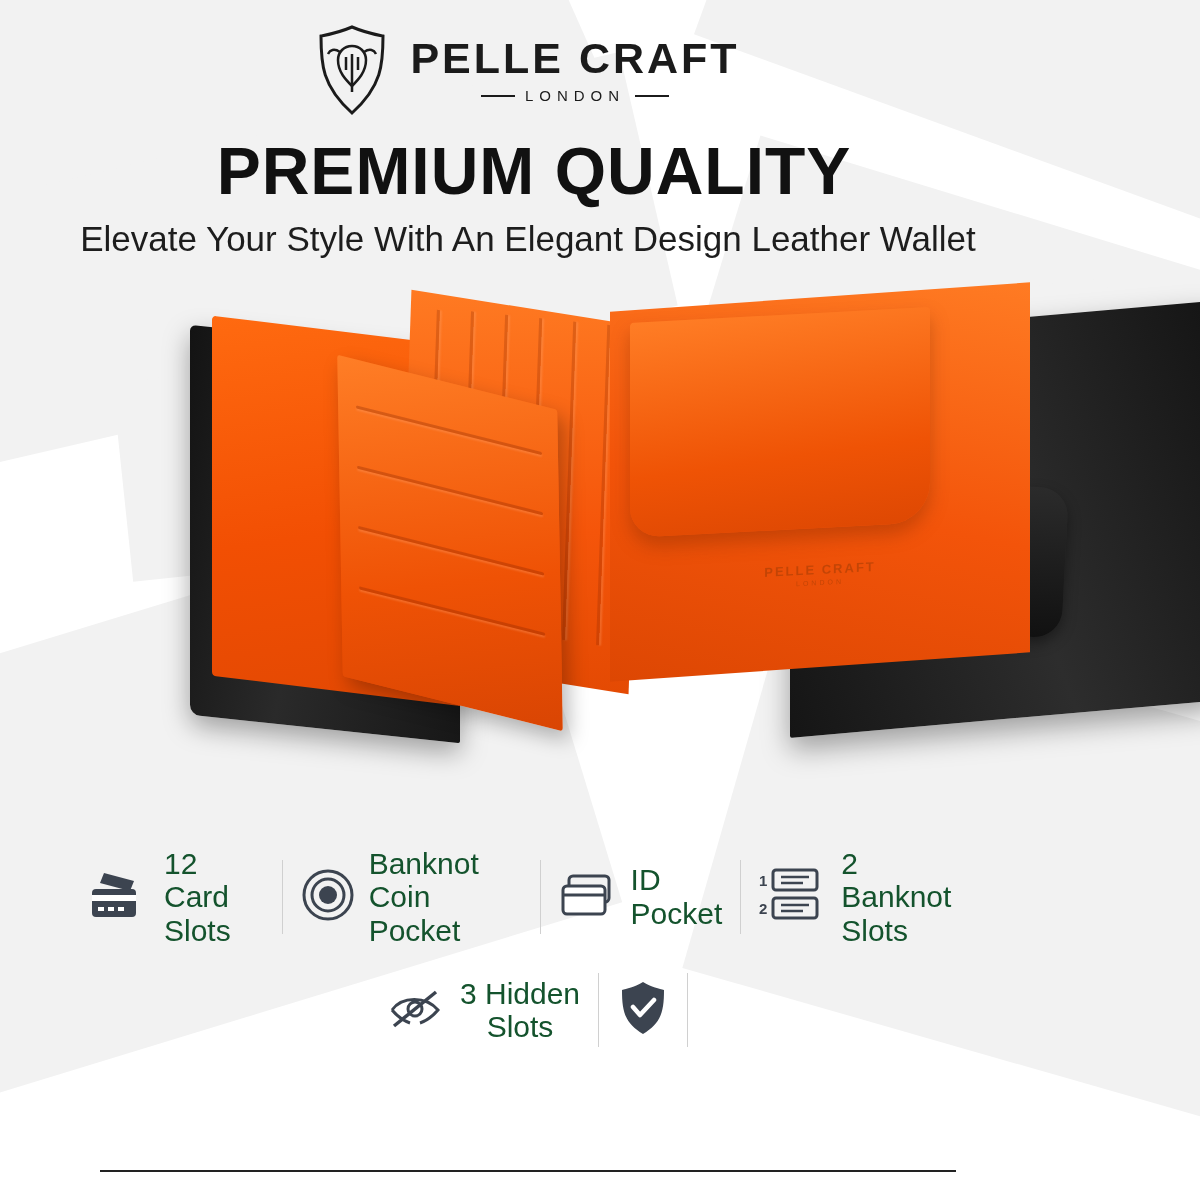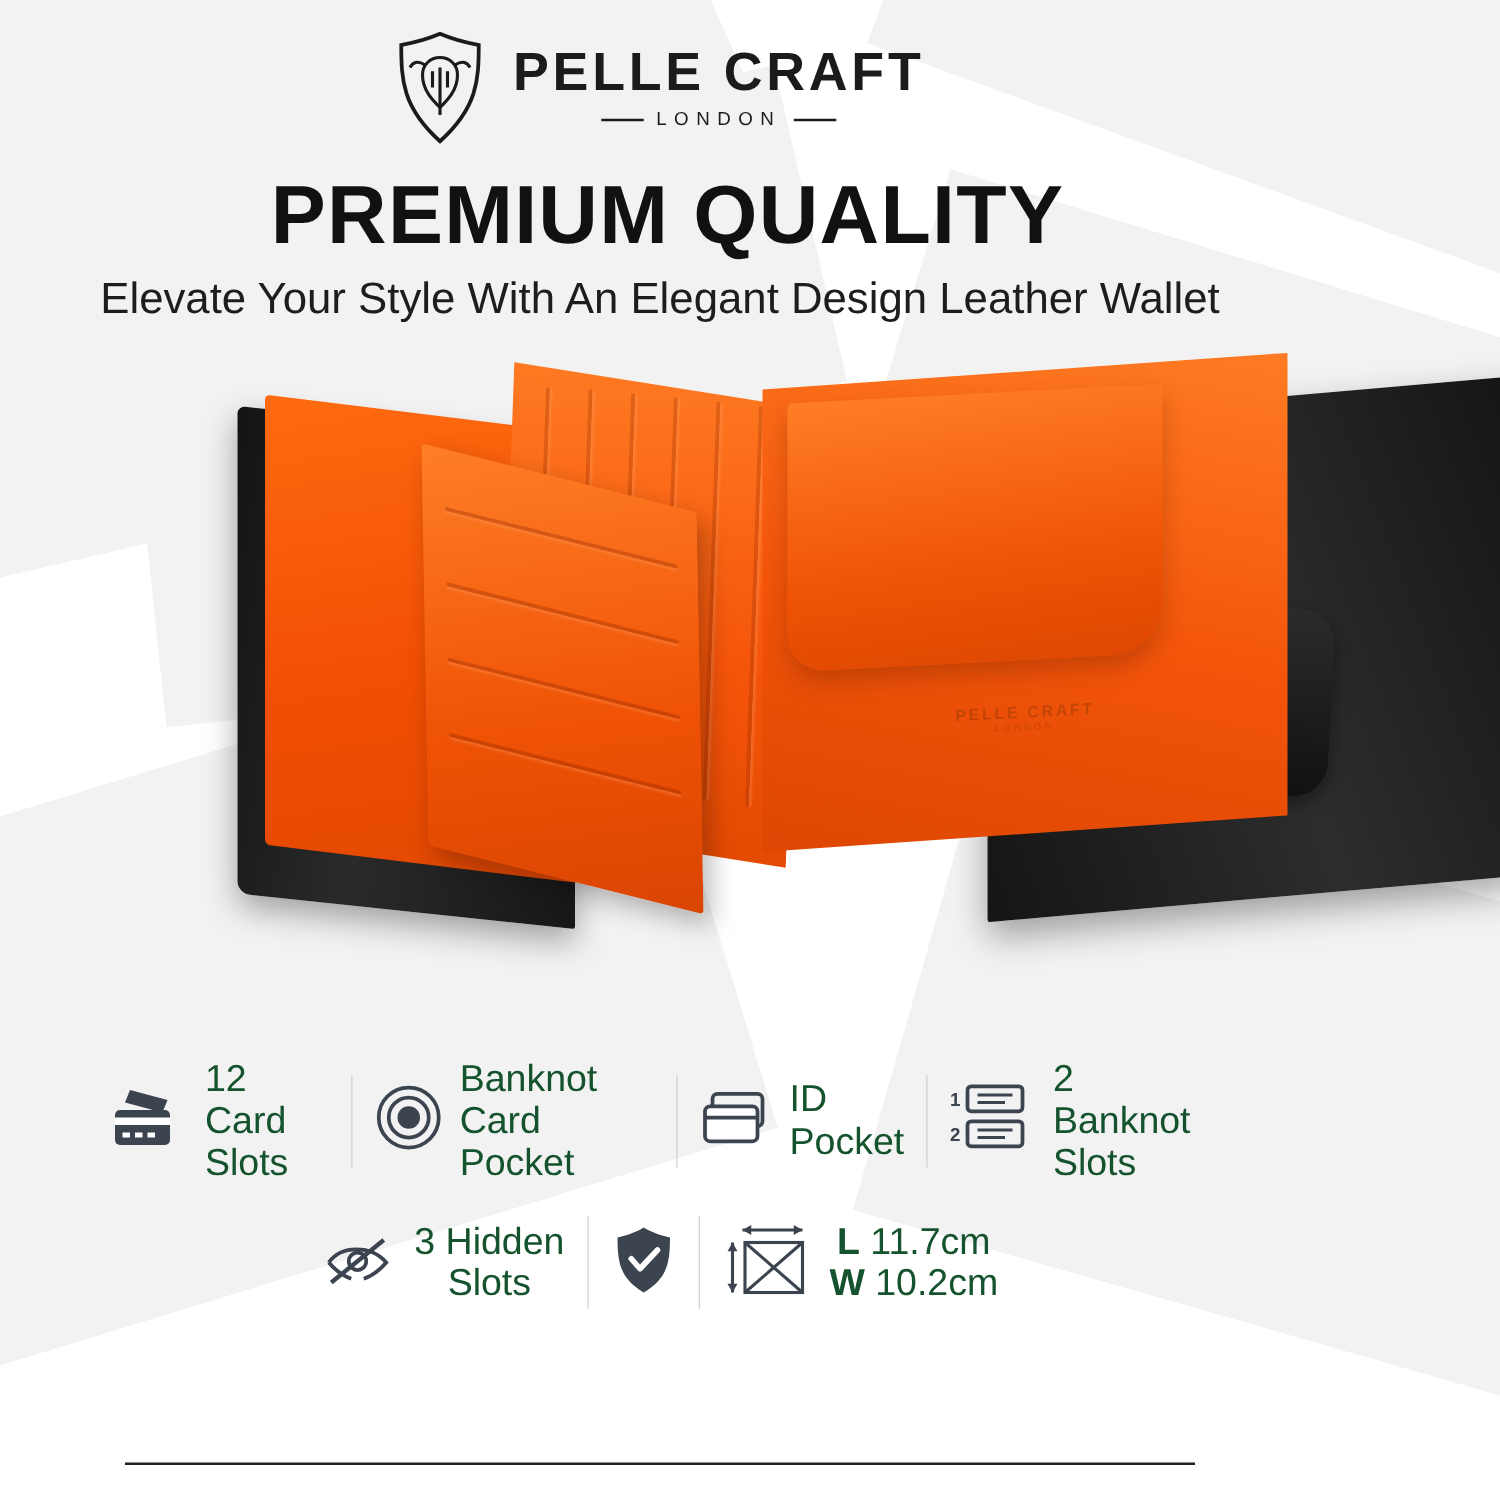--- a/index.html
+++ b/index.html
@@ -220,21 +220,21 @@
       <div class="fitem">
         <span class="ic">
           <svg width="54" height="54" viewBox="0 0 54 54">
             <circle cx="27" cy="27" r="24" fill="none" stroke="#3c4450" stroke-width="3"></circle>
             <circle cx="27" cy="27" r="16" fill="none" stroke="#3c4450" stroke-width="3"></circle>
             <circle cx="27" cy="27" r="9" fill="#3c4450"></circle>
           </svg>
         </span>
         <span class="txt">
           <span>Banknot</span><br>
-          <span>Card Pocket</span>
+          <span>Coin Pocket</span>
         </span>
       </div>
 
       <div class="divider"></div>
 
       <div class="fitem">
         <span class="ic">
           <svg width="58" height="54" viewBox="0 0 58 54">
             <rect x="10" y="8" width="40" height="26" rx="4" fill="none" stroke="#3c4450" stroke-width="3"></rect>
             <rect x="4" y="18" width="42" height="28" rx="4" fill="#ffffff" stroke="#3c4450" stroke-width="3"></rect>
@@ -293,39 +293,18 @@
         <span class="ic">
           <svg width="52" height="58" viewBox="0 0 52 58">
             <path d="M26 3 C18 8 9 10 5 11 C5 33 8 44 26 55 C44 44 47 33 47 11 C43 10 34 8 26 3 Z" fill="#3c4450"></path>
             <path d="M16 28 L23 36 L37 21" fill="none" stroke="#ffffff" stroke-width="4.5" stroke-linecap="round" stroke-linejoin="round"></path>
           </svg>
         </span>
       </div>
 
       <div class="divider"></div>
 
-      <div class="fitem">
-        <span class="ic">
-          <svg width="72" height="64" viewBox="0 0 72 64">
-            <line x1="16" y1="8" x2="64" y2="8" stroke="#3c4450" stroke-width="2.5"></line>
-            <path d="M16 8 l7 -4 v8 z" fill="#3c4450"></path>
-            <path d="M64 8 l-7 -4 v8 z" fill="#3c4450"></path>
-            <line x1="8" y1="18" x2="8" y2="58" stroke="#3c4450" stroke-width="2.5"></line>
-            <path d="M8 18 l-4 7 h8 z" fill="#3c4450"></path>
-            <path d="M8 58 l-4 -7 h8 z" fill="#3c4450"></path>
-            <rect x="18" y="18" width="46" height="40" fill="none" stroke="#3c4450" stroke-width="2.5"></rect>
-            <line x1="18" y1="18" x2="64" y2="58" stroke="#3c4450" stroke-width="2.5"></line>
-            <line x1="64" y1="18" x2="18" y2="58" stroke="#3c4450" stroke-width="2.5"></line>
-          </svg>
-        </span>
-        <span class="txt">
-          <b>L</b>
-          <span>11.7cm</span><br>
-          <b>W</b>
-          <span>10.2cm</span>
-        </span>
-      </div>
 
     </div>
   </div>
 
   <div class="bottom-rule"></div>
 </div>
 
 </body></html>

